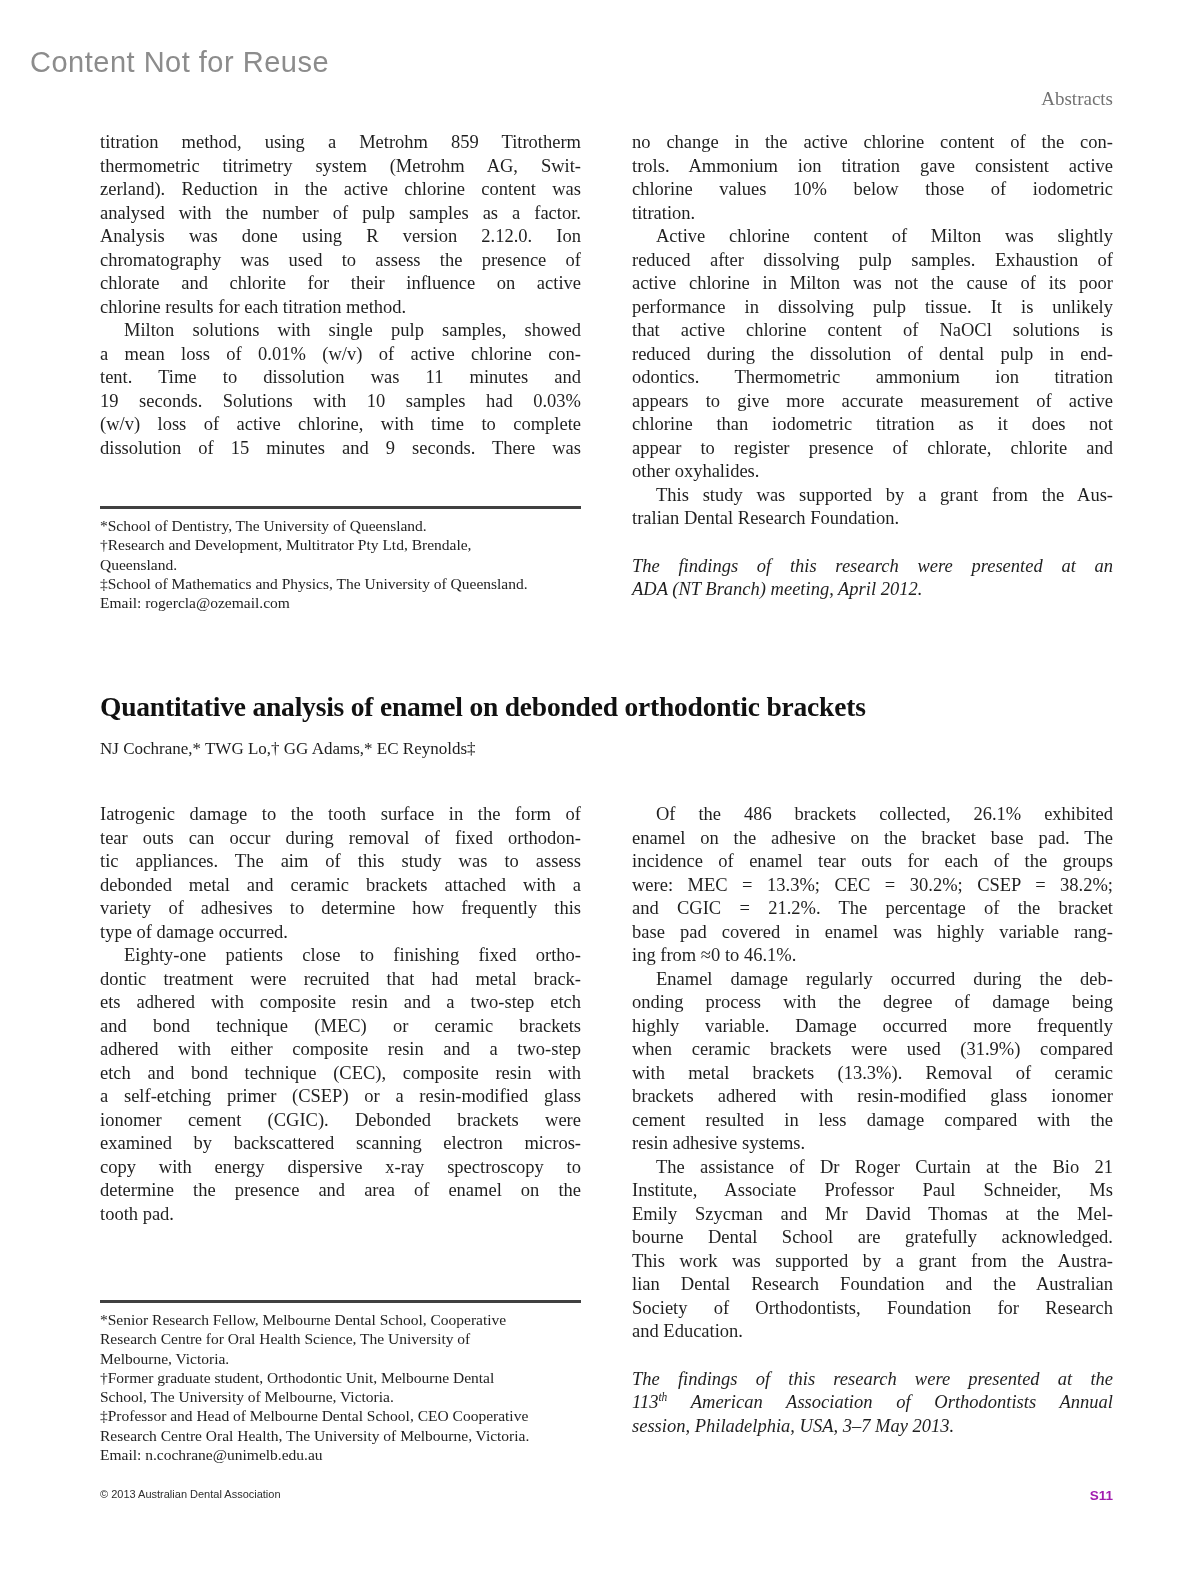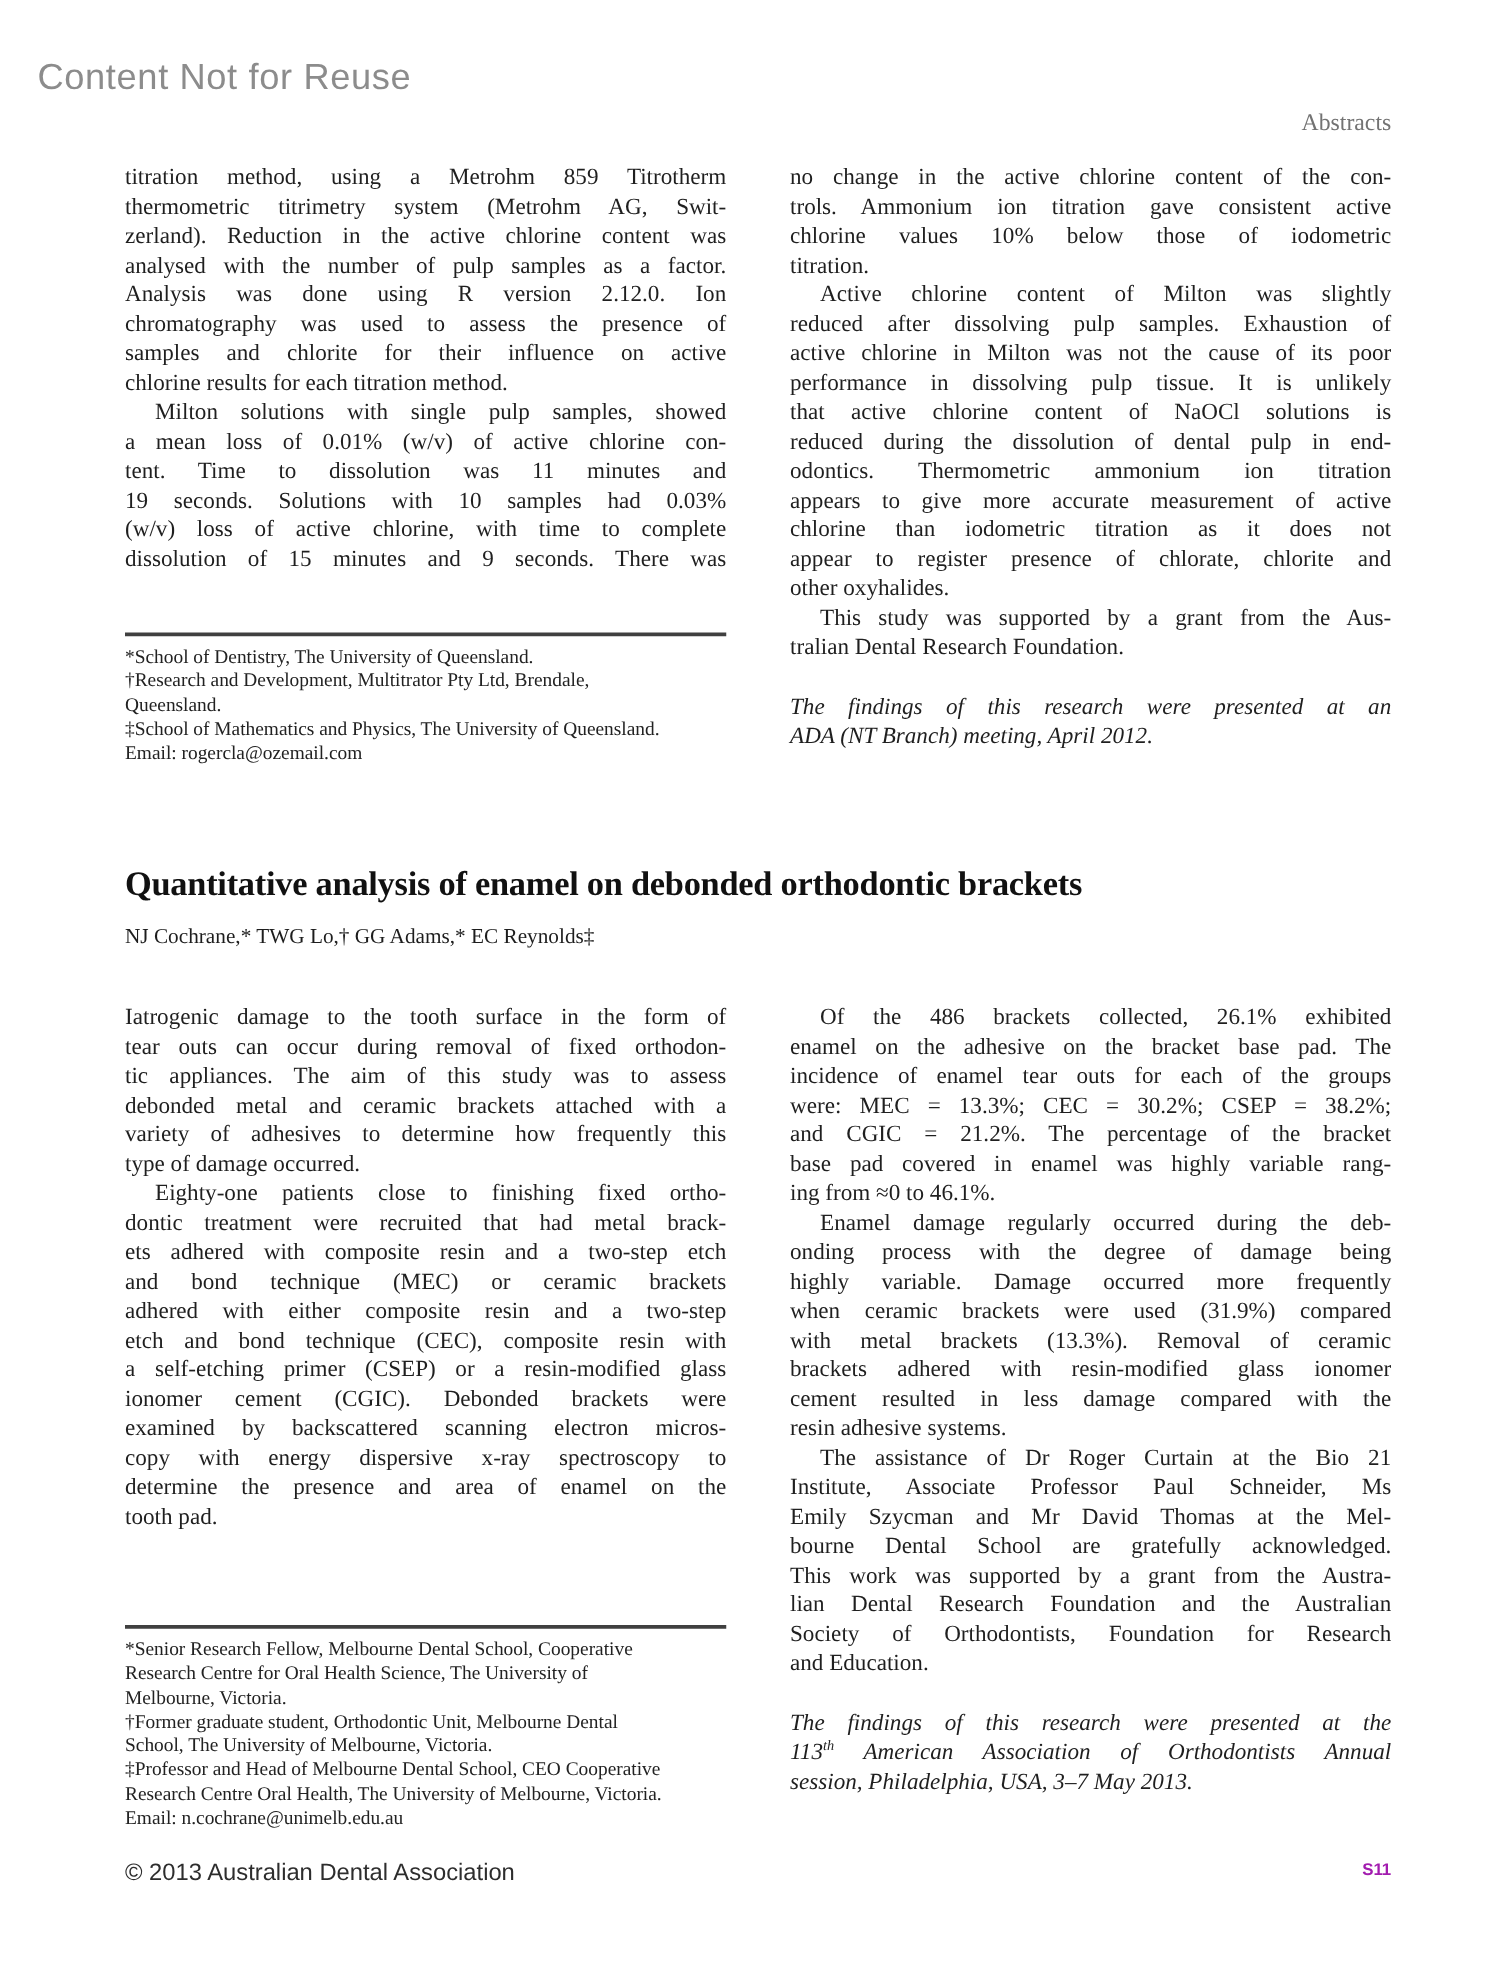--- a/index.html
+++ b/index.html
@@ -32,21 +32,21 @@
   }
   .section-title {
     position:absolute; left:100px; top:691px; width:1013px; margin:0;
     font-size:27.5px; font-weight:bold; letter-spacing:-0.2px; color:#111;
   }
   .authors {
     position:absolute; left:100px; top:739px; font-size:17px; color:#1d1d1d;
   }
   .footer-copyright {
     position:absolute; left:100px; top:1488px;
-    font-family:"Liberation Sans", sans-serif; font-size:19px; color:#2d2d2d;
+    font-family:"Liberation Sans", sans-serif; font-size:11px; color:#2d2d2d;
   }
   .footer-page {
     position:absolute; left:632px; top:1488px; width:481px; text-align:right;
     font-family:"Liberation Sans", sans-serif; font-size:13.5px; font-weight:bold; color:#a21caf;
   }
   #a1-left  { left:100px; top:131px; }
   #a1-right { left:632px; top:131px; }
   #fn1      { left:100px; top:506px; }
   #a2-left  { left:100px; top:803px; }
   #a2-right { left:632px; top:803px; }
@@ -62,21 +62,21 @@
   <div class="running-head">Abstracts</div>
 
   <div class="col" id="a1-left">
       <div class="para">
         <div class="line">titration method, using a Metrohm 859 Titrotherm</div>
         <div class="line">thermometric titrimetry system (Metrohm AG, Swit-</div>
         <div class="line">zerland). Reduction in the active chlorine content was</div>
         <div class="line">analysed with the number of pulp samples as a factor.</div>
         <div class="line">Analysis was done using R version 2.12.0. Ion</div>
         <div class="line">chromatography was used to assess the presence of</div>
-        <div class="line">samples and chlorite for their influence on active</div>
+        <div class="line">chlorate and chlorite for their influence on active</div>
         <div class="line end">chlorine results for each titration method.</div>
       </div>
       <div class="para">
         <div class="line indent">Milton solutions with single pulp samples, showed</div>
         <div class="line">a mean loss of 0.01% (w/v) of active chlorine con-</div>
         <div class="line">tent. Time to dissolution was 11 minutes and</div>
         <div class="line">19 seconds. Solutions with 10 samples had 0.03%</div>
         <div class="line">(w/v) loss of active chlorine, with time to complete</div>
         <div class="line">dissolution of 15 minutes and 9 seconds. There was</div>
       </div>

